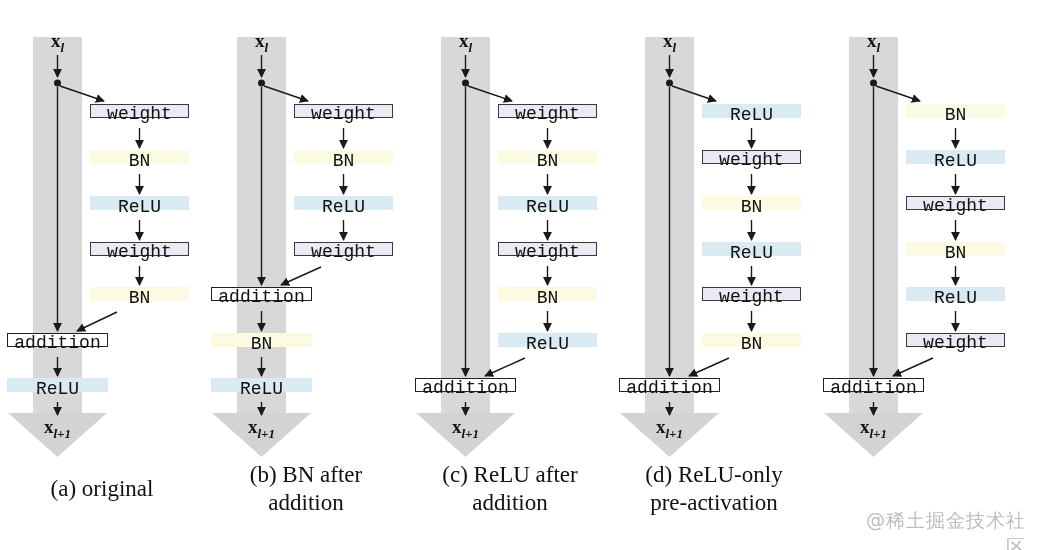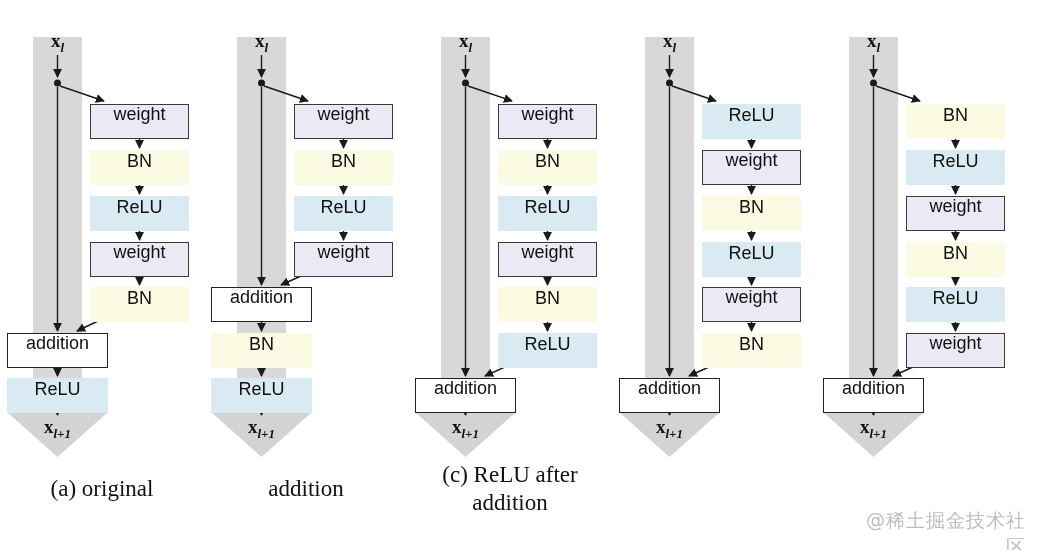--- a/index.html
+++ b/index.html
@@ -3,22 +3,22 @@
 <meta charset="utf-8">
 <style>
   html,body{margin:0;padding:0;background:#ffffff;}
   #figure{position:relative;width:1037px;height:550px;background:#fff;overflow:hidden;
           font-family:"Liberation Sans",sans-serif;}
   .column{position:absolute;top:0;width:204px;height:550px;}
   .band{position:absolute;left:33px;top:37px;width:49px;height:377px;background:var(--band);z-index:1;}
   .big-arrow{position:absolute;left:0;top:413px;width:115px;height:44px;background:var(--big_arrow);
              clip-path:polygon(7% 0,93% 0,50% 100%);z-index:1;}
   .arrows{position:absolute;left:0;top:0;z-index:3;}
-  .op{position:absolute;height:35px;box-sizing:border-box;text-align:center;
-      font-size:18px;line-height:23px;color:var(--text);z-index:4;}
+  .op{position:absolute;height:14px;box-sizing:border-box;text-align:center;
+      font-size:18px;line-height:23px;color:var(--text);z-index:4;font-family:Liberation Mono, monospace;}
   .op.weight{background:var(--weight_fill);border:1.5px solid var(--weight_border);line-height:19px;}
   .op.addition{background:var(--addition_fill);border:1.5px solid var(--addition_border);line-height:19px;}
   .op.bn{background:var(--bn_fill);}
   .op.relu{background:var(--relu_fill);}
   .io-label{position:absolute;left:0;width:115px;text-align:center;z-index:5;
             font-family:"Liberation Serif",serif;font-weight:bold;font-size:19px;color:#111;}
   .io-label sub{font-style:italic;font-size:13px;}
   .xl{top:30px;}
   .xl1{top:416px;}
   .caption{position:absolute;top:460px;left:-18px;width:240px;height:58px;z-index:6;
@@ -91,20 +91,21 @@
         <circle cx="57.5" cy="83" r="3.5" fill="#1a1a1a"></circle>
       </svg>
       <div class="op weight" style="top: 104px; left: 90px; width: 99px;">weight</div>
       <div class="op bn" style="top: 150px; left: 90px; width: 99px;">BN</div>
       <div class="op relu" style="top: 196px; left: 90px; width: 99px;">ReLU</div>
       <div class="op weight" style="top: 242px; left: 90px; width: 99px;">weight</div>
       <div class="op addition" style="top: 287px; left: 7px; width: 101px;">addition</div>
       <div class="op bn" style="top: 333px; left: 7px; width: 101px;">BN</div>
       <div class="op relu" style="top: 378px; left: 7px; width: 101px;">ReLU</div>
       <div class="caption">
+        <div class="cap-line"><span>(b) BN after</span></div>
         <div class="cap-line"><span>addition</span></div>
       </div>
     </div>
     <div class="column" style="left: 408px;">
       <div class="band"></div>
       <div class="big-arrow"></div>
       <div class="io-label xl"><span>x</span><sub>l</sub></div>
       <div class="io-label xl1"><span>x</span><sub>l+1</sub></div>
       <svg width="204" height="465" viewBox="0 0 204 465" class="arrows">
         <defs>
@@ -159,20 +160,24 @@
         <line x1="57.5" y1="402" x2="57.5" y2="415" stroke="#1a1a1a" stroke-width="1.4" marker-end="url(#ah-d)"></line>
         <circle cx="57.5" cy="83" r="3.5" fill="#1a1a1a"></circle>
       </svg>
       <div class="op relu" style="top: 104px; left: 90px; width: 99px;">ReLU</div>
       <div class="op weight" style="top: 150px; left: 90px; width: 99px;">weight</div>
       <div class="op bn" style="top: 196px; left: 90px; width: 99px;">BN</div>
       <div class="op relu" style="top: 242px; left: 90px; width: 99px;">ReLU</div>
       <div class="op weight" style="top: 287px; left: 90px; width: 99px;">weight</div>
       <div class="op bn" style="top: 333px; left: 90px; width: 99px;">BN</div>
       <div class="op addition" style="top: 378px; left: 7px; width: 101px;">addition</div>
+      <div class="caption">
+        <div class="cap-line"><span>(d) ReLU-only</span></div>
+        <div class="cap-line"><span>pre-activation</span></div>
+      </div>
     </div>
     <div class="column" style="left: 816px;">
       <div class="band"></div>
       <div class="big-arrow"></div>
       <div class="io-label xl"><span>x</span><sub>l</sub></div>
       <div class="io-label xl1"><span>x</span><sub>l+1</sub></div>
       <svg width="204" height="465" viewBox="0 0 204 465" class="arrows">
         <defs>
           <marker id="ah-e" viewBox="0 0 10 10" refX="9" refY="5" markerWidth="9" markerHeight="9" orient="auto" markerUnits="userSpaceOnUse">
             <path d="M0,0 L10,5 L0,10 z" fill="#1a1a1a"></path>

